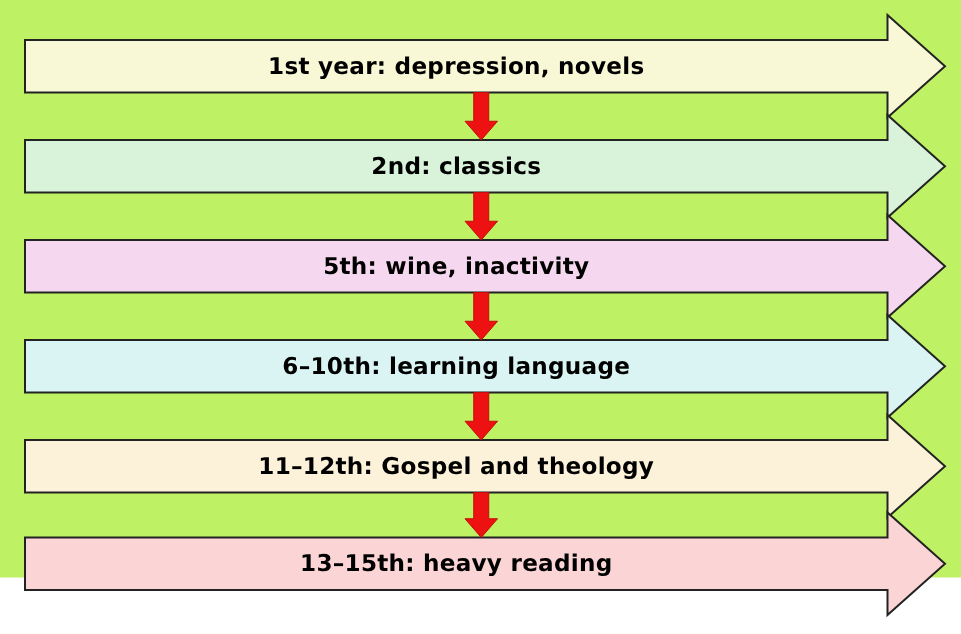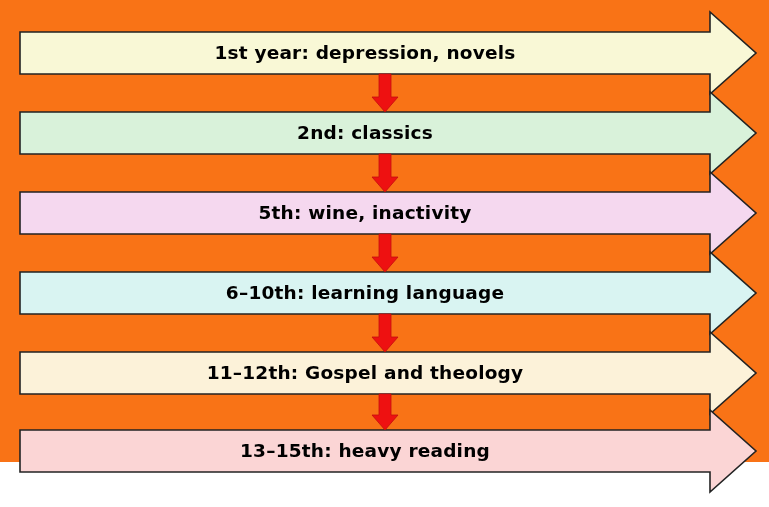--- a/index.html
+++ b/index.html
@@ -11,21 +11,21 @@
   body {
     width: 769px;
     height: 507px;
     overflow: hidden;
     font-family: "DejaVu Sans", "Liberation Sans", sans-serif;
   }
   #diagram-root {
     position: relative;
     width: 769px;
     height: 462px;
-    background: #f97316;
+    background: #bef264;
   }
   #flow-svg {
     position: absolute;
     left: 0;
     top: 0;
     width: 769px;
     height: 507px;
     display: block;
   }
   .band-label {

